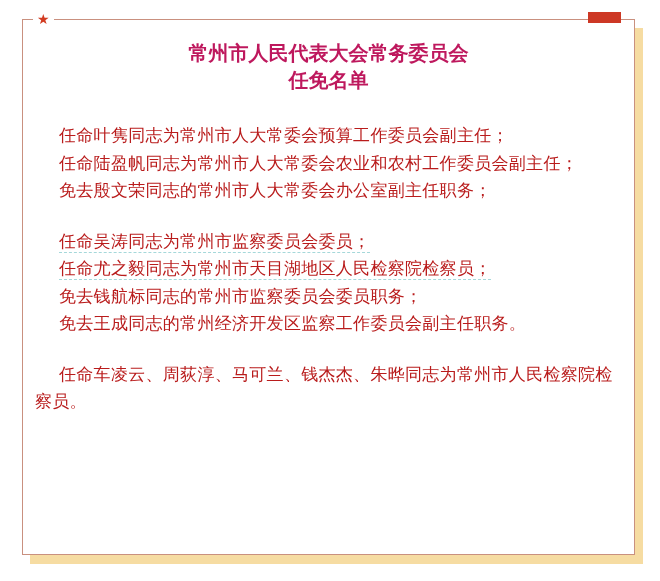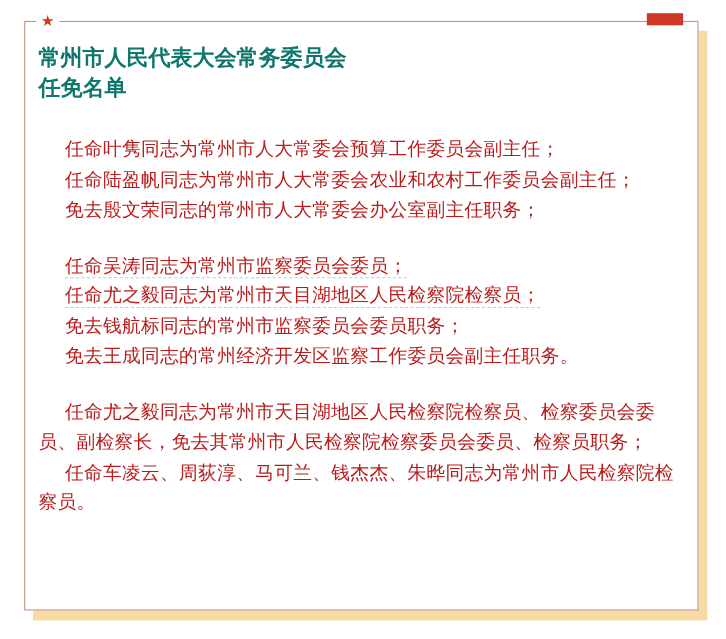--- a/index.html
+++ b/index.html
@@ -31,21 +31,22 @@
     position: absolute;
     top: -8px; right: 13px;
     width: 33px; height: 11px;
     background: #cd3825;
   }
   .content {
     padding: 12px 12px 0 12px;
   }
   .title {
     margin: 8px 0 16px 0;
-    color: #0f766e;
+    text-align: center;
+    color: #be185d;
     font-weight: bold;
     font-size: 20px;
     line-height: 27px;
   }
   .subtitle {
     margin: 4px 0 0 0;
     color: #9b9b9b;
     font-size: 15.5px;
     line-height: 22px;
   }
@@ -87,18 +88,17 @@
           <p class="clause"><span>任命陆盈帆同志为常州市人大常委会农业和农村工作委员会副主任；</span></p>
           <p class="clause"><span>免去殷文荣同志的常州市人大常委会办公室副主任职务；</span></p>
         </div>
         <div class="section">
           <p class="clause"><span class="u">任命吴涛同志为常州市监察委员会委员；</span></p>
           <p class="clause"><span class="u">任命尤之毅同志为常州市天目湖地区人民检察院检察员；</span></p>
           <p class="clause"><span>免去钱航标同志的常州市监察委员会委员职务；</span></p>
           <p class="clause"><span>免去王成同志的常州经济开发区监察工作委员会副主任职务。</span></p>
         </div>
         <div class="section">
-          <p class="clause"><span>任命尤之毅同志为常州市天目湖地区人民检察院检察员、检察委员会委员、副检察长，免去其常州市人民检察院检察委员会委员、检察员职务；</span></p>
           <p class="clause"><span>任命车凌云、周荻淳、马可兰、钱杰杰、朱晔同志为常州市人民检察院检察员。</span></p>
         </div>
       </div>
   </div>
 </div>
 
 </body></html>

